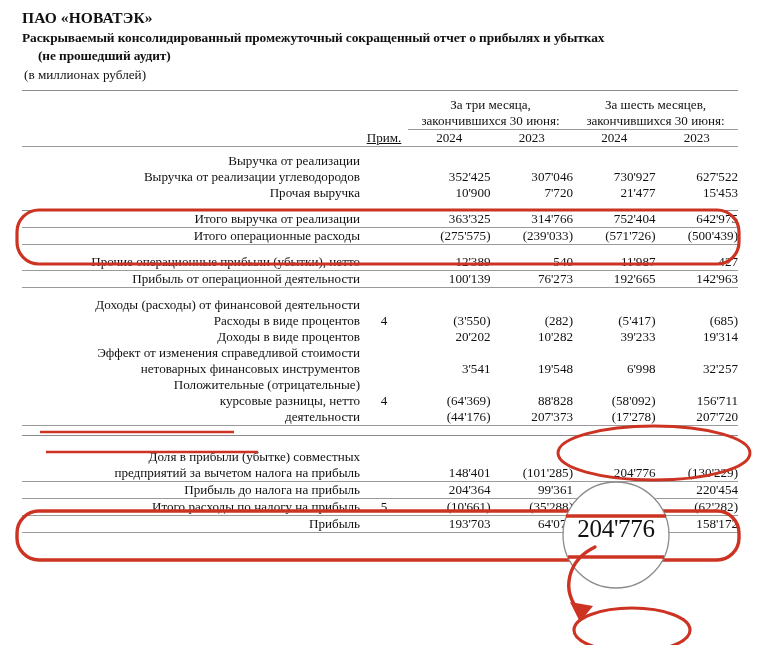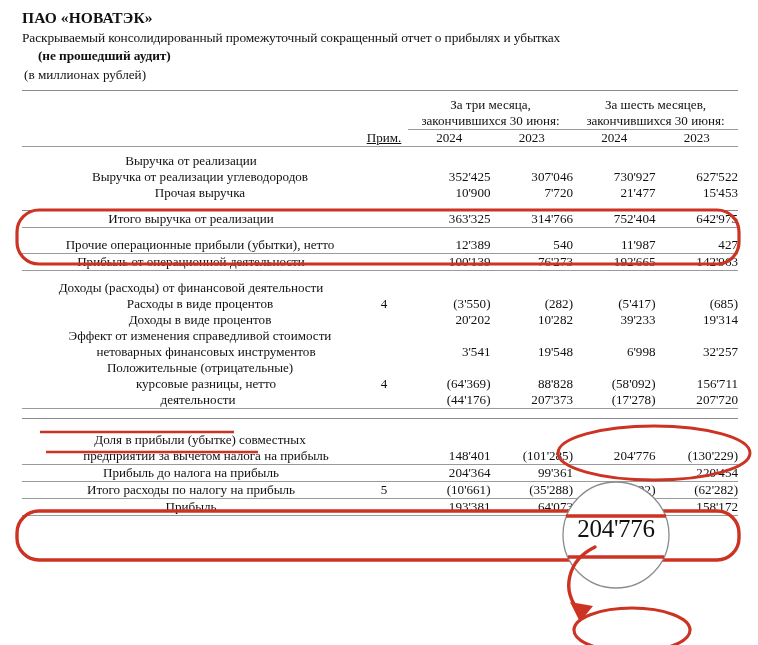--- a/index.html
+++ b/index.html
@@ -24,21 +24,21 @@
     width: 716px;
   }
   .company-name {
     font-weight: bold;
     font-size: 15.5px;
     letter-spacing: .1px;
     line-height: 20px;
     margin: 0 0 1px 0;
   }
   .report-title {
-    font-weight: normal;
+    font-weight: bold;
     font-size: 13.4px;
     line-height: 18px;
     margin: 0;
     letter-spacing: -.1px;
   }
   .report-title-2 {
     font-weight: bold;
     font-size: 13.4px;
     line-height: 18px;
     margin: 0 0 0 16px;
@@ -66,21 +66,21 @@
     padding: 0;
     vertical-align: bottom;
     font-weight: normal;
     font-size: 13.1px;
     line-height: 16px;
   }
   col.c-label { width: 338px; }
   col.c-note  { width: 48px; }
   col.c-num   { width: 82.5px; }
 
-  .lbl      { text-align: center; padding-left: 2px; font-family: Liberation Serif, serif; }
+  .lbl      { text-align: right; padding-left: 2px; font-family: Liberation Serif, serif; }
   .lbl.ind1 { padding-left: 18px; }
   .lbl.ind2 { padding-left: 30px; }
   .num      { text-align: right; padding-right: 4px; white-space: nowrap; }
   .note     { text-align: center; font-size: 11.5px; }
   .b        { font-weight: bold; }
 
   .rowpad td { padding-top: 3px; padding-bottom: 3px; }
   .rowtight td { padding-top: 1px; padding-bottom: 1px; }
 
   
@@ -208,20 +208,28 @@
         </tr>
 
   <tr class="rowpad rule-top rule-bottom">
     <td class="lbl b">Итого выручка от реализации</td>
     <td class="note"></td>
     <td class="num b">363'325</td>
     <td class="num b">314'766</td>
     <td class="num b">752'404</td>
     <td class="num b">642'975</td>
   </tr>
+  <tr class="rowpad rule-bottom">
+    <td class="lbl b">Итого операционные расходы</td>
+    <td class="note"></td>
+    <td class="num b">(275'575)</td>
+    <td class="num b">(239'033)</td>
+    <td class="num b">(571'726)</td>
+    <td class="num b">(500'439)</td>
+  </tr>
 
   <tr class="spacer">
           <td colspan="6"></td>
         </tr>
 
   <tr class="rowtight rule-bottom">
     <td class="lbl ind1">Прочие операционные прибыли (убытки), нетто</td>
     <td class="note"></td>
     <td class="num">12'389</td>
     <td class="num">540</td>
@@ -342,21 +350,21 @@
     <td class="note">5</td>
     <td class="num b">(10'661)</td>
     <td class="num b">(35'288)</td>
     <td class="num b">(34'722)</td>
     <td class="num b">(62'282)</td>
   </tr>
 
   <tr class="rowpad rule-bottom">
     <td class="lbl b">Прибыль</td>
     <td class="note"></td>
-    <td class="num b">193'381</td>
+    <td class="num b">193'703</td>
     <td class="num b">64'073</td>
     <td class="num b">345'441</td>
     <td class="num b">158'172</td>
   </tr>
 </tbody>
     </table>
 </div>
 
 <div class="anno">
   <svg class="anno-svg" width="758" height="645" viewBox="0 0 758 645">

